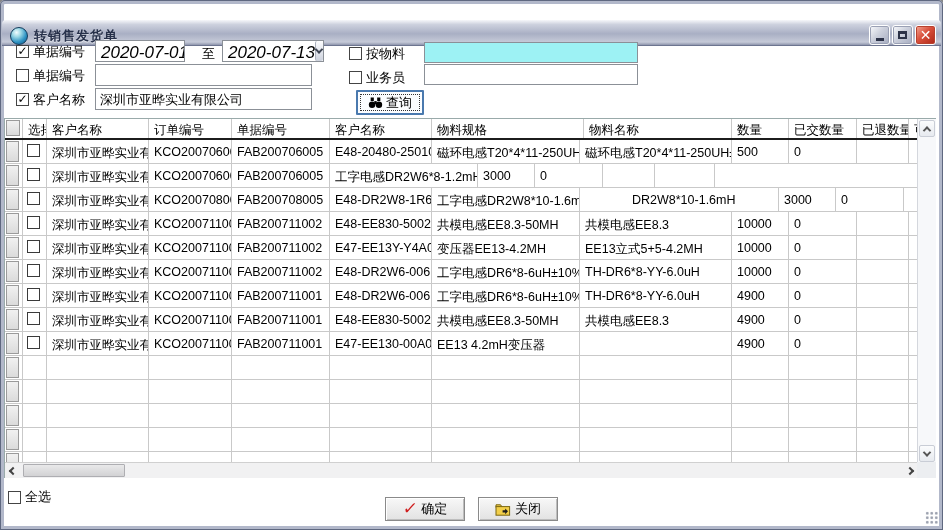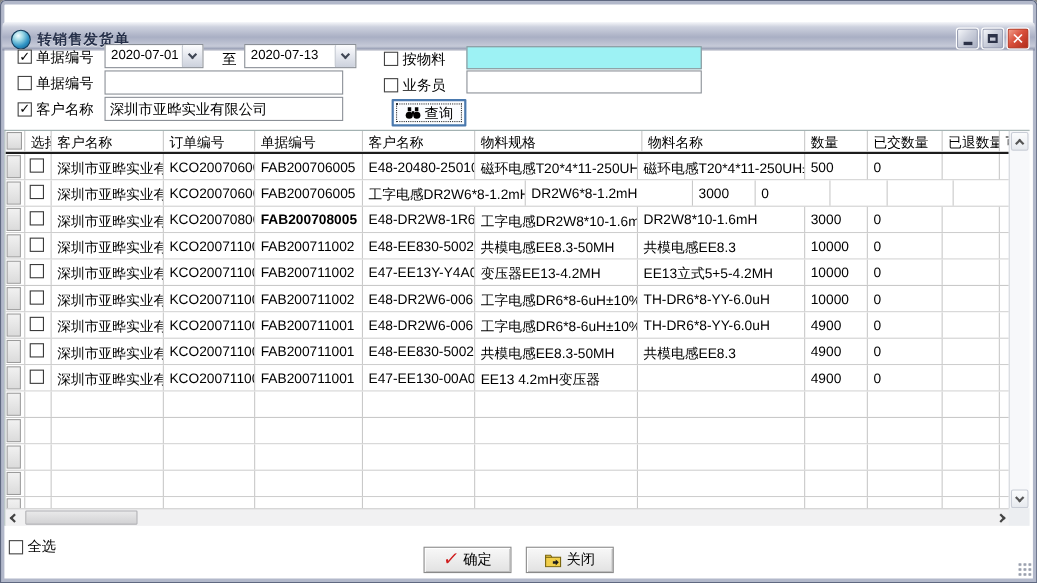--- a/index.html
+++ b/index.html
@@ -48,21 +48,21 @@
     width: 13px; height: 13px; background: #fff; border: 1px solid #444;
     font-size: 12px; line-height: 11px; text-align: center; font-weight: bold; color: #000;
     flex: none; margin-right: 4px;
   }
   .cb[data-checked="true"]::before { content: "✓"; }
   .field {
     position: absolute; background: #fff; border: 1px solid #8b9097;
     font-size: 13px; color: #000; padding: 2px 3px 0 4px; overflow: hidden; white-space: nowrap;
   }
   .combo { display: flex; align-items: stretch; padding: 0; }
-  .combo .val { flex: 1; padding: 2px 0 0 5px; font-size: 12px; }
+  .combo .val { flex: 1; padding: 2px 0 0 5px; font-size: 17px; font-style: italic; }
   .combo .drop {
     width: 19px; border-left: 1px solid #aab0bc; border-radius: 2px;
     background: linear-gradient(180deg, #fdfdfe 0%, #e4e7ee 50%, #ccd1dc 100%);
     display: flex; align-items: center; justify-content: center;
   }
   .chev { width: 6px; height: 6px; border-right: 2px solid #3f4654; border-bottom: 2px solid #3f4654; transform: rotate(45deg) translate(-1px,-1px); }
   .cyan { background: #9df2f4; }
   .sep-label { position: absolute; font-size: 13px; color: #000; }
   .btn-search {
     position: absolute; left: 356px; top: 90px; width: 68px; height: 25px;
@@ -243,39 +243,38 @@
           <div class="td ind">
             <i></i>
           </div>
           <div class="td selcell" style="width: 24px;">
             <div class="cb" data-checked="false"></div>
           </div>
           <div class="td" style="width: 102px;">深圳市亚晔实业有限公司</div>
           <div class="td" style="width: 83px;">KCO20070600</div>
           <div class="td" style="width: 98px;">FAB200706005</div>
           <div class="td" style="width: 148px;">工字电感DR2W6*8-1.2mH±10%</div>
-          <div class="td" style="width: 152px;">DR2W6*8-1.2mH</div>
           <div class="td" style="width: 57px;">3000</div>
           <div class="td" style="width: 68px;">0</div>
           <div class="td" style="width: 52px;"></div>
           <div class="td" style="width: 60px;"></div>
         </div>
         <div class="tr">
           <div class="td ind">
             <i></i>
           </div>
           <div class="td selcell" style="width: 24px;">
             <div class="cb" data-checked="false"></div>
           </div>
           <div class="td" style="width: 102px;">深圳市亚晔实业有限公司</div>
           <div class="td" style="width: 83px;">KCO20070800</div>
-          <div class="td" style="width: 98px; font-weight: bold;">FAB200708005</div>
+          <div class="td" style="width: 98px;">FAB200708005</div>
           <div class="td" style="width: 102px;">E48-DR2W8-1R6</div>
           <div class="td" style="width: 148px;">工字电感DR2W8*10-1.6mH</div>
-          <div class="td" style="width: 152px;">DR2W8*10-1.6mH</div>
+          <div class="td" style="width: 152px; margin-left: 47px;">DR2W8*10-1.6mH</div>
           <div class="td" style="width: 57px;">3000</div>
           <div class="td" style="width: 68px;">0</div>
           <div class="td" style="width: 52px;"></div>
           <div class="td" style="width: 60px;"></div>
         </div>
         <div class="tr">
           <div class="td ind">
             <i></i>
           </div>
           <div class="td selcell" style="width: 24px;">

